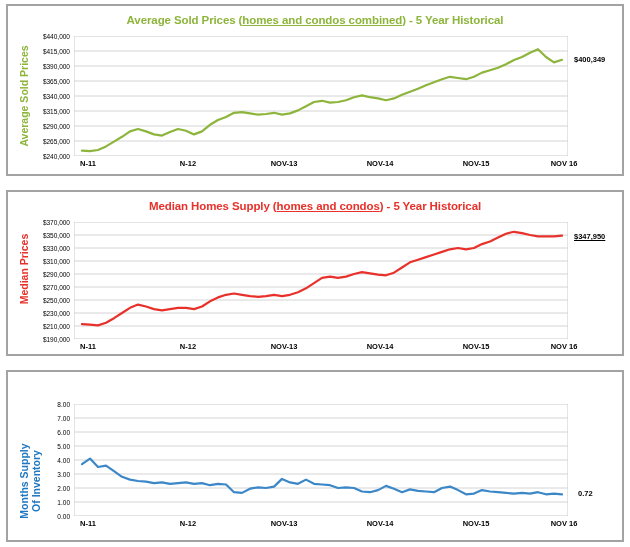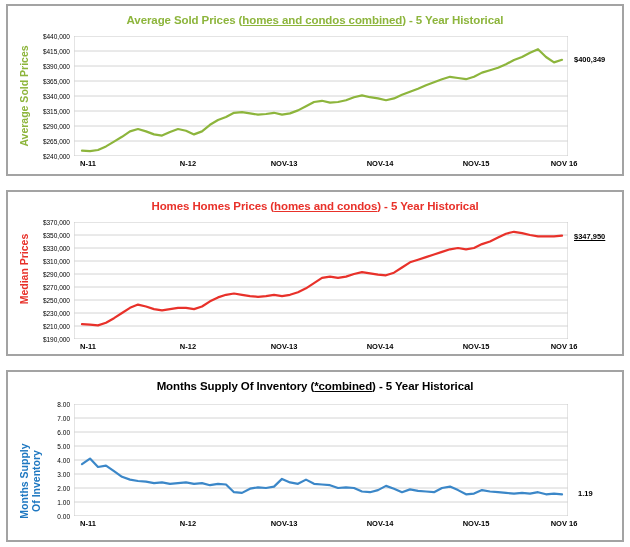--- a/index.html
+++ b/index.html
@@ -137,21 +137,21 @@
       <div style="left:306px">NOV-14</div>
       <div style="left:402px">NOV-15</div>
       <div style="left:490px">NOV 16</div>
     </div>
 
     <div class="endlabel" style="left:566px; top:49px;">$400,349</div>
   </div>
 
   <div class="panel" id="panel-med">
     <div class="chart-title" id="title-med">
-      <span>Homes Homes Prices (</span><span class="u">homes and condos</span><span>) - 5 Year Historical</span>
+      <span>Median Homes Supply (</span><span class="u">homes and condos</span><span>) - 5 Year Historical</span>
     </div>
     <div class="ylabel" id="ylabel-med">Median Prices</div>
 
     <div class="ticklabels-y" id="yticks-med" style="left:18px; top:30px; width:44px; height:117px;">
       <div style="top:0px">$370,000</div>
       <div style="top:13px">$350,000</div>
       <div style="top:26px">$330,000</div>
       <div style="top:39px">$310,000</div>
       <div style="top:52px">$290,000</div>
       <div style="top:65px">$270,000</div>
@@ -184,23 +184,20 @@
       <div style="left:210px">NOV-13</div>
       <div style="left:306px">NOV-14</div>
       <div style="left:402px">NOV-15</div>
       <div style="left:490px">NOV 16</div>
     </div>
 
     <div class="endlabel" style="left:566px; top:40px;text-decoration:underline;">$347,950</div>
   </div>
 
   <div class="panel" id="panel-msi">
-    <div class="chart-title" id="title-msi">
-      <span>Months Supply Of Inventory (</span><span class="u">*combined</span><span>) - 5 Year Historical</span>
-    </div>
     <div class="ylabel" id="ylabel-msi" style="white-space:normal; width:86px; line-height:1.15;">Months Supply Of Inventory</div>
 
     <div class="ticklabels-y" id="yticks-msi" style="left:28px; top:32px; width:34px; height:112px;">
       <div style="top:0px">8.00</div>
       <div style="top:14px">7.00</div>
       <div style="top:28px">6.00</div>
       <div style="top:42px">5.00</div>
       <div style="top:56px">4.00</div>
       <div style="top:70px">3.00</div>
       <div style="top:84px">2.00</div>
@@ -226,16 +223,16 @@
 
     <div class="ticklabels-x" id="xticks-msi" style="left:66px; top:147px; width:494px;">
       <div style="left:14px">N-11</div>
       <div style="left:114px">N-12</div>
       <div style="left:210px">NOV-13</div>
       <div style="left:306px">NOV-14</div>
       <div style="left:402px">NOV-15</div>
       <div style="left:490px">NOV 16</div>
     </div>
 
-    <div class="endlabel" style="left:570px; top:117px;">1.19</div>
+    <div class="endlabel" style="left:570px; top:117px;">0.72</div>
   </div>
 
 </div>
 
 </body></html>

